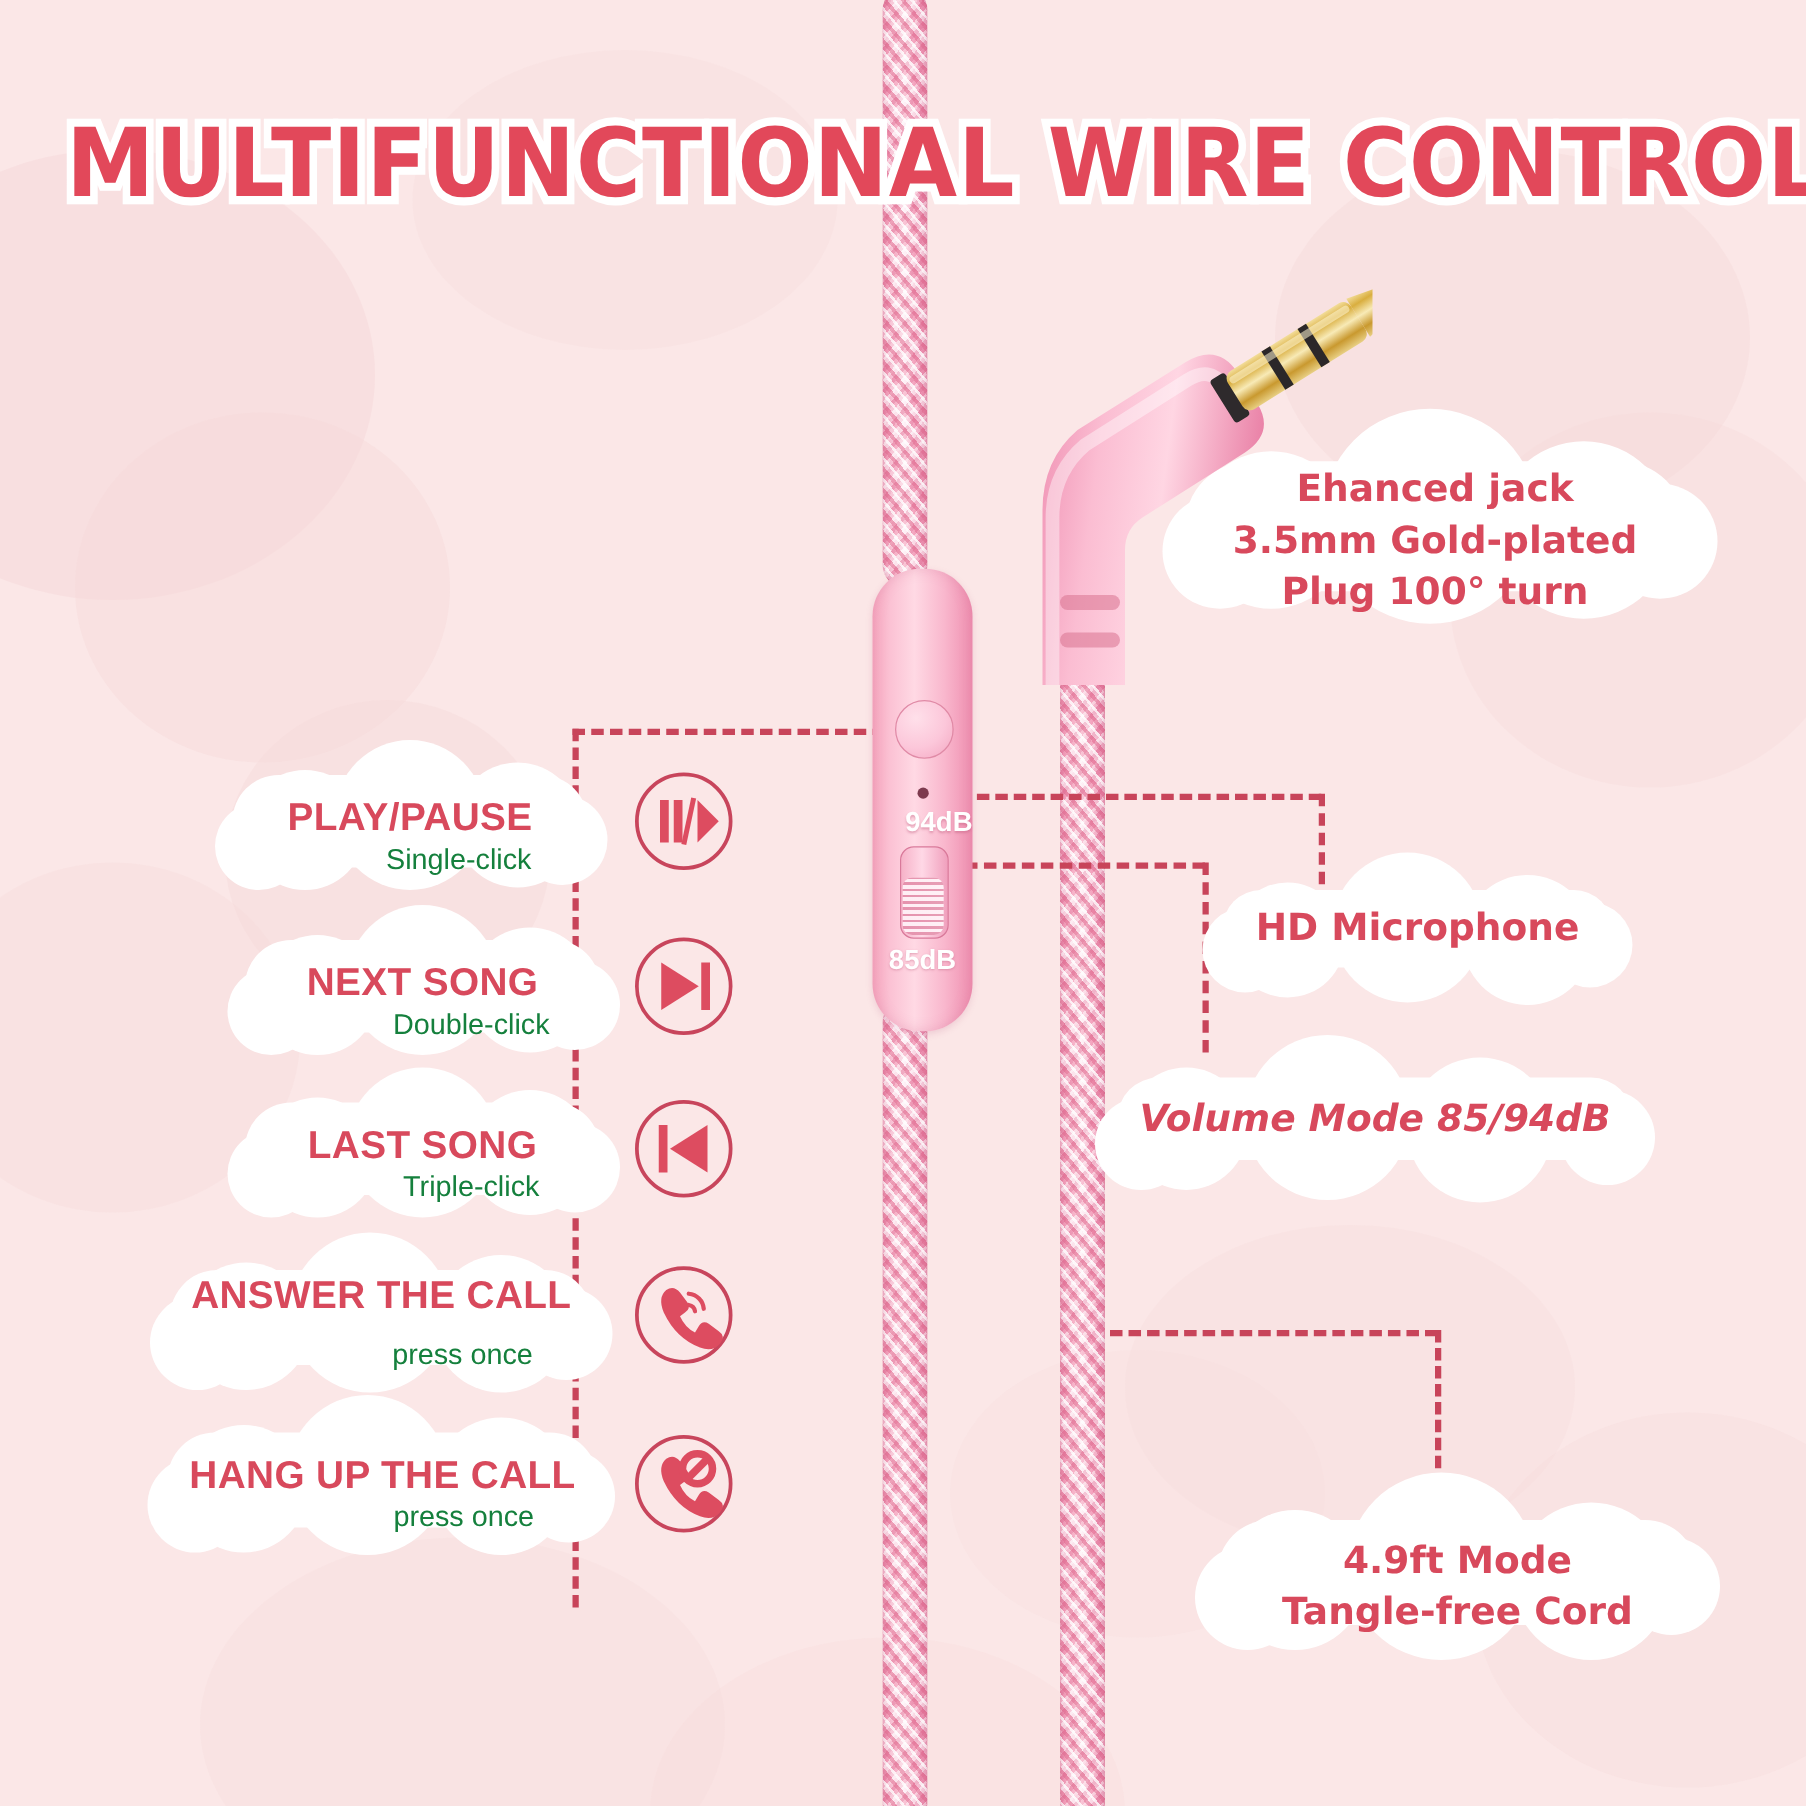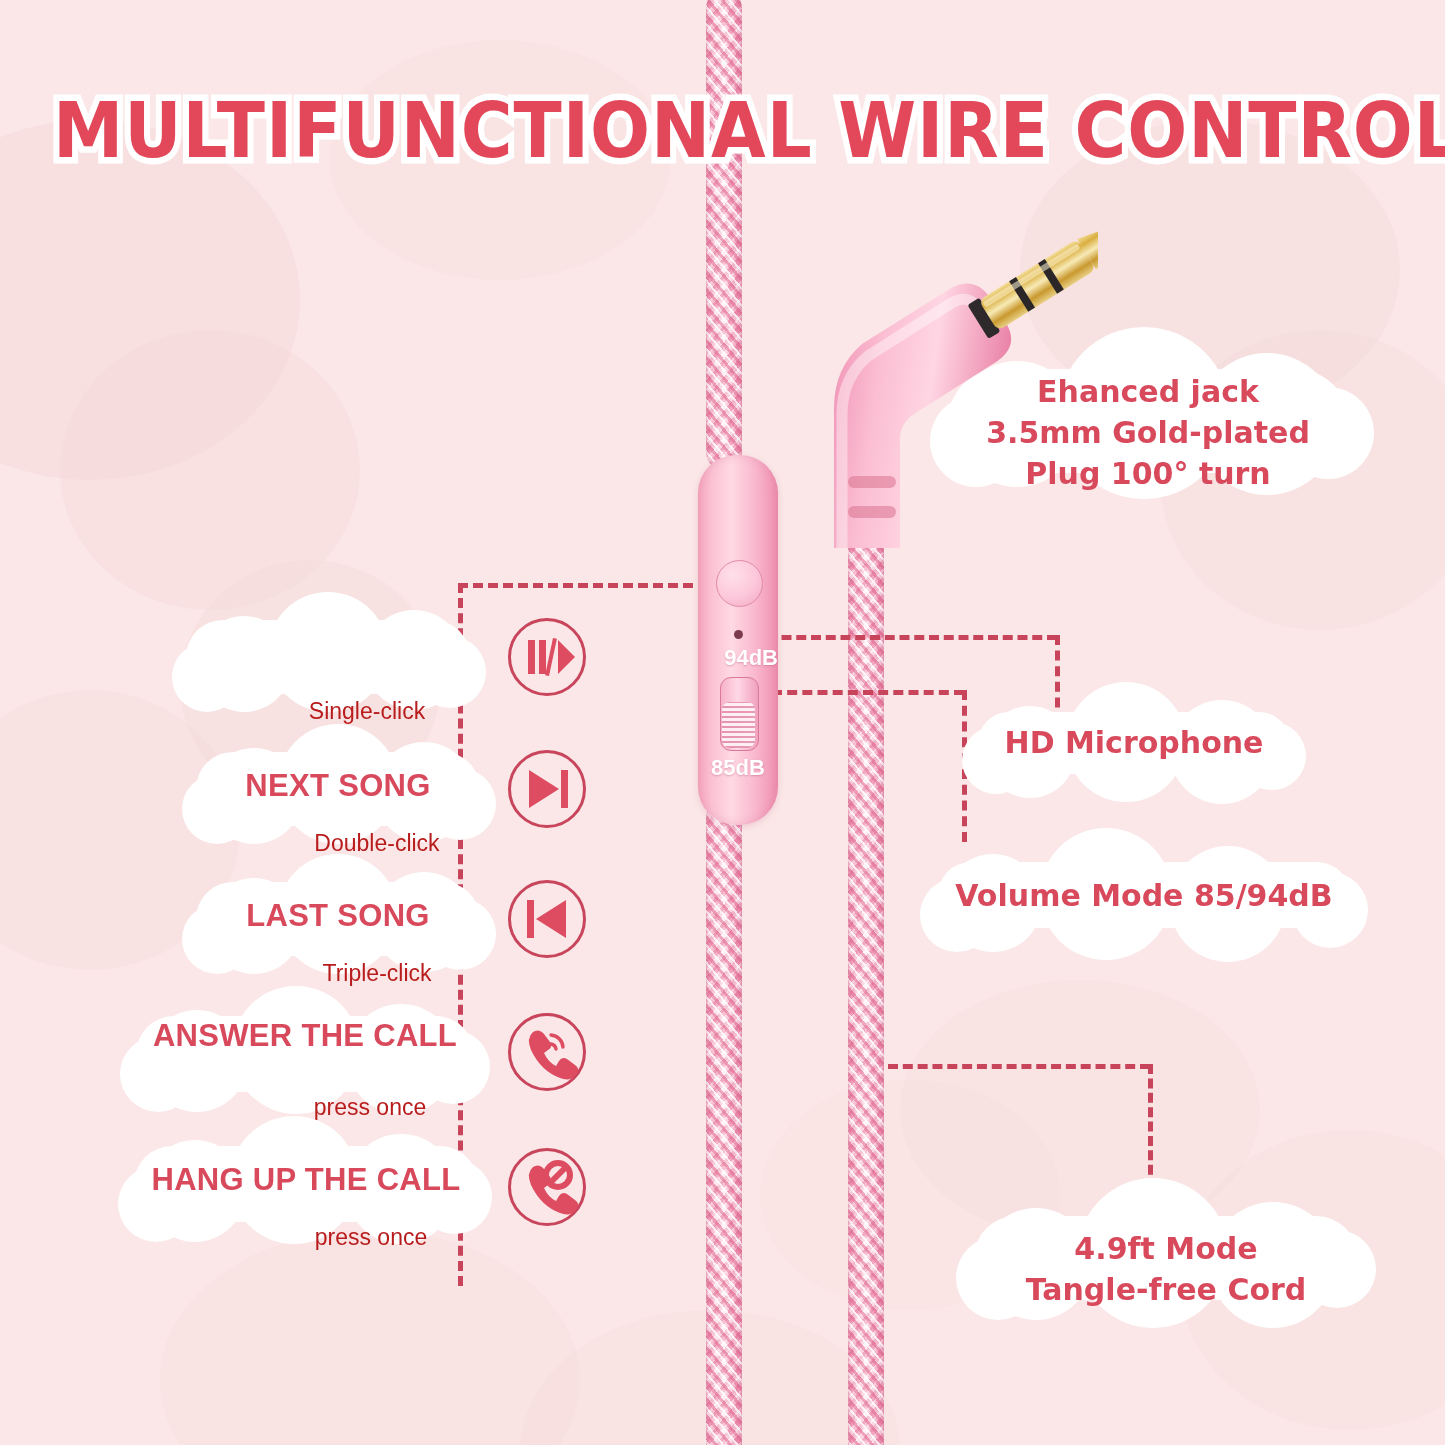--- a/index.html
+++ b/index.html
@@ -38,21 +38,21 @@
   .cloud .body{position:absolute;background:#fff;border-radius:60px;}
   .cloud .txt{position:absolute;z-index:3;width:100%;text-align:center;}
 
   .lbl-main{
     font-family:"Liberation Sans", sans-serif;
     font-weight:bold;color:#d8495c;font-size:31px;letter-spacing:.3px;
     white-space:nowrap;
   }
   .lbl-sub{
     font-family:"Liberation Sans", sans-serif;
-    color:#b91c1c;font-size:23px;white-space:nowrap;margin-top:24px;
+    color:#15803d;font-size:23px;white-space:nowrap;
   }
   .rt-line{
     font-family:"DejaVu Sans", sans-serif;
     font-weight:bold;color:#d8495c;font-size:30px;white-space:nowrap;
     line-height:41px;text-align:center;
   }
 
   
   .dash-h{position:absolute;height:0;border-top:5px dashed #c8445a;z-index:20;}
   .dash-v{position:absolute;width:0;border-left:5px dashed #c8445a;z-index:20;}
@@ -210,20 +210,21 @@
     <span id="title">MULTIFUNCTIONAL WIRE CONTROL</span>
   </div>
 
   <div class="cloud" style="left:172px;top:586px;width:312px;height:138px;">
     <div class="body" style="left:14px;top:34px;width:284px;height:74px;"></div>
     <div class="puff" style="left:24px;top:30px;width:96px;height:96px;"></div>
     <div class="puff" style="left:96px;top:6px;width:120px;height:120px;"></div>
     <div class="puff" style="left:192px;top:24px;width:100px;height:100px;"></div>
     <div class="puff" style="left:0px;top:56px;width:70px;height:70px;"></div>
     <div class="puff" style="left:242px;top:50px;width:72px;height:72px;"></div>
+    <div class="txt lbl-main" style="top:50px;">PLAY/PAUSE</div>
     <div class="txt lbl-sub" style="top:88px;padding-left:78px;box-sizing:border-box;">Single-click</div>
   </div>
   <div class="icon-circle" style="left:508px;top:618px;">
     <svg width="72" height="72" viewBox="0 0 72 72">
       <rect x="17" y="19" width="7" height="34" fill="#dd4c60"></rect>
       <rect x="28" y="19" width="7" height="34" fill="#dd4c60"></rect>
       <rect x="38" y="17" width="4" height="38" fill="#dd4c60" transform="rotate(12 40 36)"></rect>
       <path d="M47 19 L64 36 L47 53 Z" fill="#dd4c60"></path>
     </svg>
   </div>
@@ -315,21 +316,21 @@
   <div class="cloud" style="left:962px;top:680px;width:344px;height:122px;">
     <div class="body" style="left:16px;top:32px;width:312px;height:62px;"></div>
     <div class="puff" style="left:22px;top:26px;width:92px;height:92px;"></div>
     <div class="puff" style="left:104px;top:2px;width:120px;height:120px;"></div>
     <div class="puff" style="left:208px;top:20px;width:104px;height:104px;"></div>
     <div class="puff" style="left:0px;top:46px;width:68px;height:68px;"></div>
     <div class="puff" style="left:276px;top:42px;width:68px;height:68px;"></div>
     <div class="txt rt-line" style="top:42px;">HD Microphone</div>
   </div>
 
-  <div class="cloud" style="left:920px;top:828px;width:448px;height:128px;">
+  <div class="cloud" style="left:876px;top:828px;width:448px;height:128px;font-style:italic;">
     <div class="body" style="left:18px;top:34px;width:412px;height:66px;"></div>
     <div class="puff" style="left:24px;top:26px;width:98px;height:98px;"></div>
     <div class="puff" style="left:120px;top:0px;width:132px;height:132px;"></div>
     <div class="puff" style="left:250px;top:18px;width:116px;height:116px;"></div>
     <div class="puff" style="left:0px;top:50px;width:74px;height:74px;"></div>
     <div class="puff" style="left:372px;top:44px;width:76px;height:76px;"></div>
     <div class="txt rt-line" style="top:47px;">Volume Mode 85/94dB</div>
   </div>
 
   <div class="cloud" style="left:956px;top:1178px;width:420px;height:152px;">

